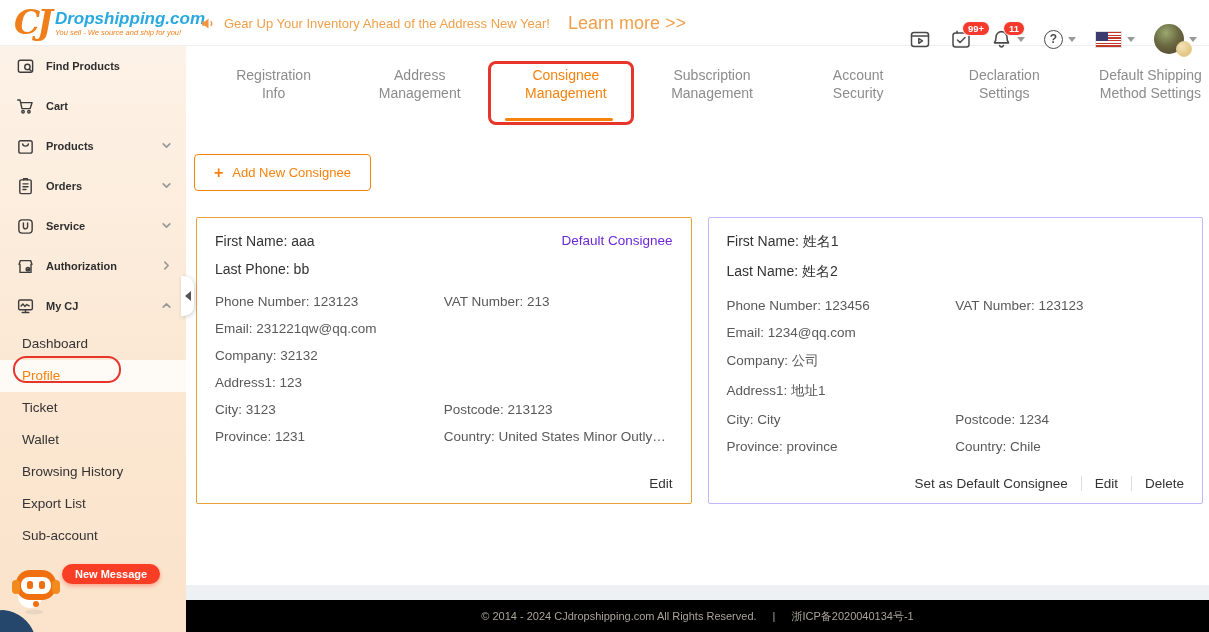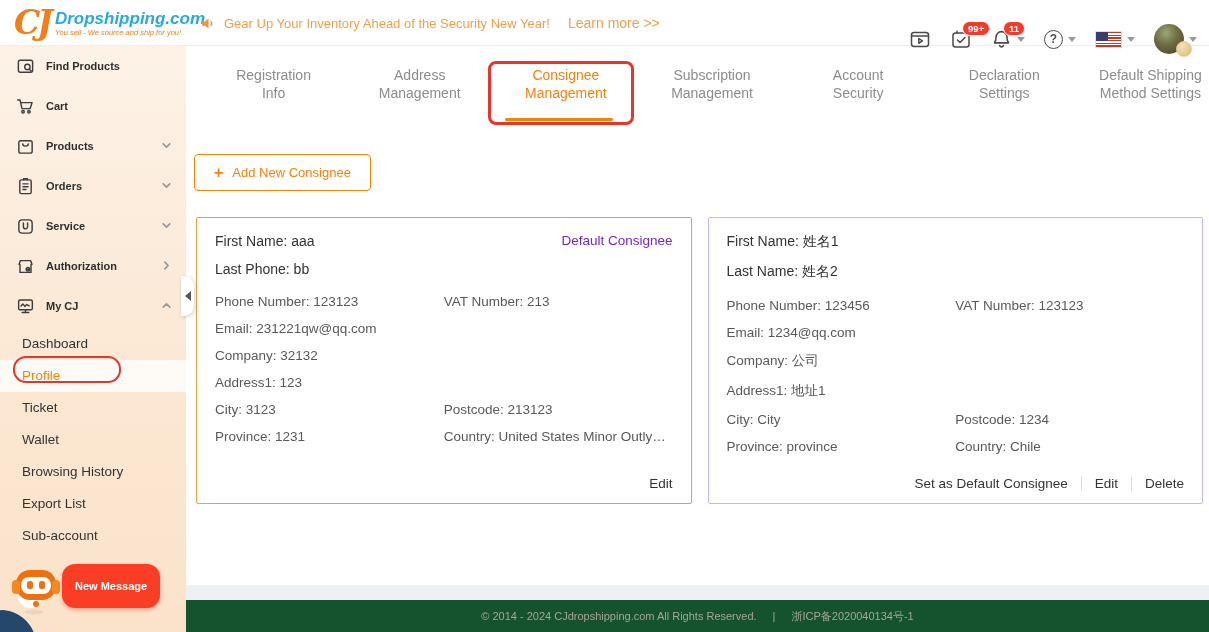--- a/index.html
+++ b/index.html
@@ -10,21 +10,21 @@
   .topbar { position:absolute; left:0; top:0; width:1209px; height:46px; background:#fff;
     border-bottom:1px solid #efefef; z-index:40; }
   .logo { position:absolute; left:14px; top:3px; display:flex; align-items:center; cursor:pointer; }
   .logo-monogram { font-family:"DejaVu Serif", serif; font-style:italic; font-weight:bold;
     font-size:33px; color:#ef7f1a; letter-spacing:-3px; line-height:40px; }
   .logo-textcol { margin-left:5px; display:flex; flex-direction:column; }
   .logo-wordmark { color:#29a9e0; font-style:italic; font-weight:bold; font-size:17px; line-height:19px; }
   .logo-tagline { color:#ef7f1a; font-style:italic; font-size:7.5px; line-height:10px; }
   .announcement { position:absolute; left:200px; top:0; height:46px; display:flex; align-items:center; }
   .announcement-text { color:#f0a04b; font-size:13px; margin-left:7px; }
-  .announcement-link { color:#f0a04b; font-size:14px; margin-left:18px; cursor:pointer; }
+  .announcement-link { color:#f0a04b; font-size:18px; margin-left:18px; cursor:pointer; }
   .top-icons { position:absolute; right:12px; top:16px; height:46px; display:flex; align-items:center; gap:19px; }
   .tb-ic { position:relative; display:flex; align-items:center; cursor:pointer; }
   .tb-ic svg { stroke:#4a4a4a; fill:none; stroke-width:1.5; stroke-linecap:round; stroke-linejoin:round; }
   .badge { position:absolute; top:-8px; left:12px; background:#f5392c; color:#fff; font-size:9.5px;
     font-weight:bold; padding:1px 5px; border-radius:9px; border:1.5px solid #fff; line-height:11px; }
   .caret { width:0; height:0; border-left:4px solid transparent; border-right:4px solid transparent;
     border-top:5px solid #9a9a9a; margin-left:5px; }
   .help-circle { width:19px; height:19px; border:1.6px solid #4a4a4a; border-radius:50%;
     color:#4a4a4a; font-size:12px; font-weight:bold; display:flex; align-items:center; justify-content:center; }
   .flag { position:relative; width:27px; height:17px; border:1px solid #e0e0e0;
@@ -49,21 +49,21 @@
   .sub-item.active { background:rgba(255,255,255,0.8); color:#f6820c; }
   .anno-profile { position:absolute; left:13px; top:310px; width:108px; height:27px;
     border:2.5px solid #e8352b; border-radius:13px; pointer-events:none; z-index:25; }
   .collapse-handle { position:absolute; left:181px; top:276px; width:13px; height:40px; background:#fff;
     border-radius:0 10px 10px 0; box-shadow:1px 1px 4px rgba(0,0,0,.18); z-index:30;
     display:flex; align-items:center; justify-content:center; cursor:pointer; }
   .collapse-handle .tri { width:0; height:0; border-top:5px solid transparent; border-bottom:5px solid transparent;
     border-right:6px solid #555; }
   .robot { position:absolute; left:8px; top:514px; width:56px; height:60px; }
   .new-msg { position:absolute; left:62px; top:518px; background:#fa3e26; color:#fff; font-size:11px;
-    font-weight:bold; padding:16px 13px; border-radius:13px; cursor:pointer; box-shadow:0 2px 4px rgba(250,62,38,.4); }
+    font-weight:bold; padding:4px 13px; border-radius:13px; cursor:pointer; box-shadow:0 2px 4px rgba(250,62,38,.4); }
   .corner-wave { position:absolute; left:-14px; bottom:-16px; width:52px; height:34px; background:#24476b;
     border-radius:50% 50% 0 0; transform:rotate(38deg); }
 
   
   .main { position:absolute; left:186px; top:46px; width:1023px; height:539px; background:#fff; }
   .tabs { position:absolute; left:0; top:16px; width:1023px; display:flex; }
   .tab { flex:1; text-align:center; font-size:14px; line-height:18px; color:#8c8c8c;
     white-space:pre-line; cursor:pointer; padding-top:4px;margin-left:29px; }
   .tab.active { color:#f6820c; }
   .tab-underline { position:absolute; left:319px; top:72px; width:108px; height:3px;
@@ -84,42 +84,42 @@
   .detail-grid { margin-top:17px; display:grid; grid-template-columns:1fr 1fr; row-gap:12px;
     font-size:13.5px; color:#595959; }
   .detail-grid .full { grid-column:1 / 3; }
   .ellip { white-space:nowrap; overflow:hidden; text-overflow:ellipsis; padding-right:6px; }
   .card-actions { position:absolute; right:16px; bottom:12px; display:flex; align-items:center; }
   .action { font-size:13.5px; color:#333; cursor:pointer; padding:0 13px; }
   .action:last-child { padding-right:2px; }
   .action + .action { border-left:1px solid #ddd; }
 
   .strip { position:absolute; left:186px; top:585px; width:1023px; height:15px; background:#edf1f4; }
-  .footer { position:absolute; left:186px; top:600px; width:1023px; height:32px; background:#14532d;
+  .footer { position:absolute; left:186px; top:600px; width:1023px; height:32px; background:#000000;
     display:flex; align-items:center; justify-content:center; font-size:11px; color:#a9a49a; }
   .footer .sep { margin:0 16px; }
 </style>
 </head>
 <body>
 
 <div class="topbar">
   <div class="logo">
     <span class="logo-monogram">CJ</span>
     <span class="logo-textcol">
       <span class="logo-wordmark">Dropshipping.com</span>
       <span class="logo-tagline">You sell - We source and ship for you!</span>
     </span>
   </div>
 
   <div class="announcement">
     <svg width="17" height="17" viewBox="0 0 16 16">
       <path d="M2 6v4h2.6l3.4 2.8V3.2L4.6 6z" fill="#f0953f"></path>
       <path d="M10.4 6.2a3 3 0 0 1 0 3.6" stroke="#f0953f" stroke-width="1.3" fill="none" stroke-linecap="round"></path>
     </svg>
-    <span class="announcement-text">Gear Up Your Inventory Ahead of the Security New Year!</span>
+    <span class="announcement-text">Gear Up Your Inventory Ahead of the Address New Year!</span>
     <span class="announcement-link">Learn more &gt;&gt;</span>
   </div>
 
   <div class="top-icons">
     <div class="tb-ic">
       <svg width="22" height="21" viewBox="0 0 21 21">
         <rect x="2" y="3.5" width="17" height="14" rx="2.5"></rect>
         <path d="M2 7h17"></path>
         <path d="M9.3 9.5l3.6 2.4-3.6 2.4z"></path>
       </svg>

